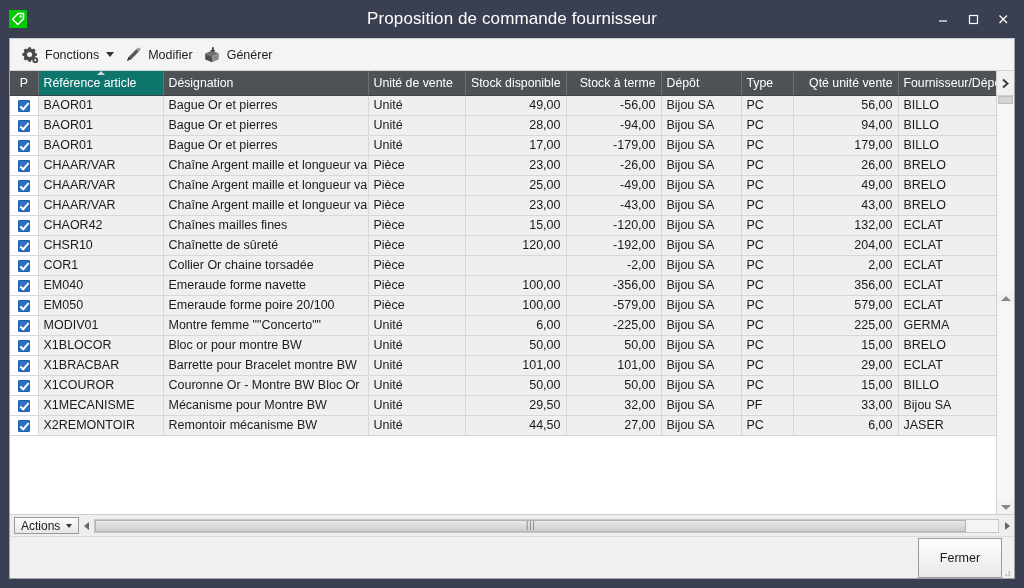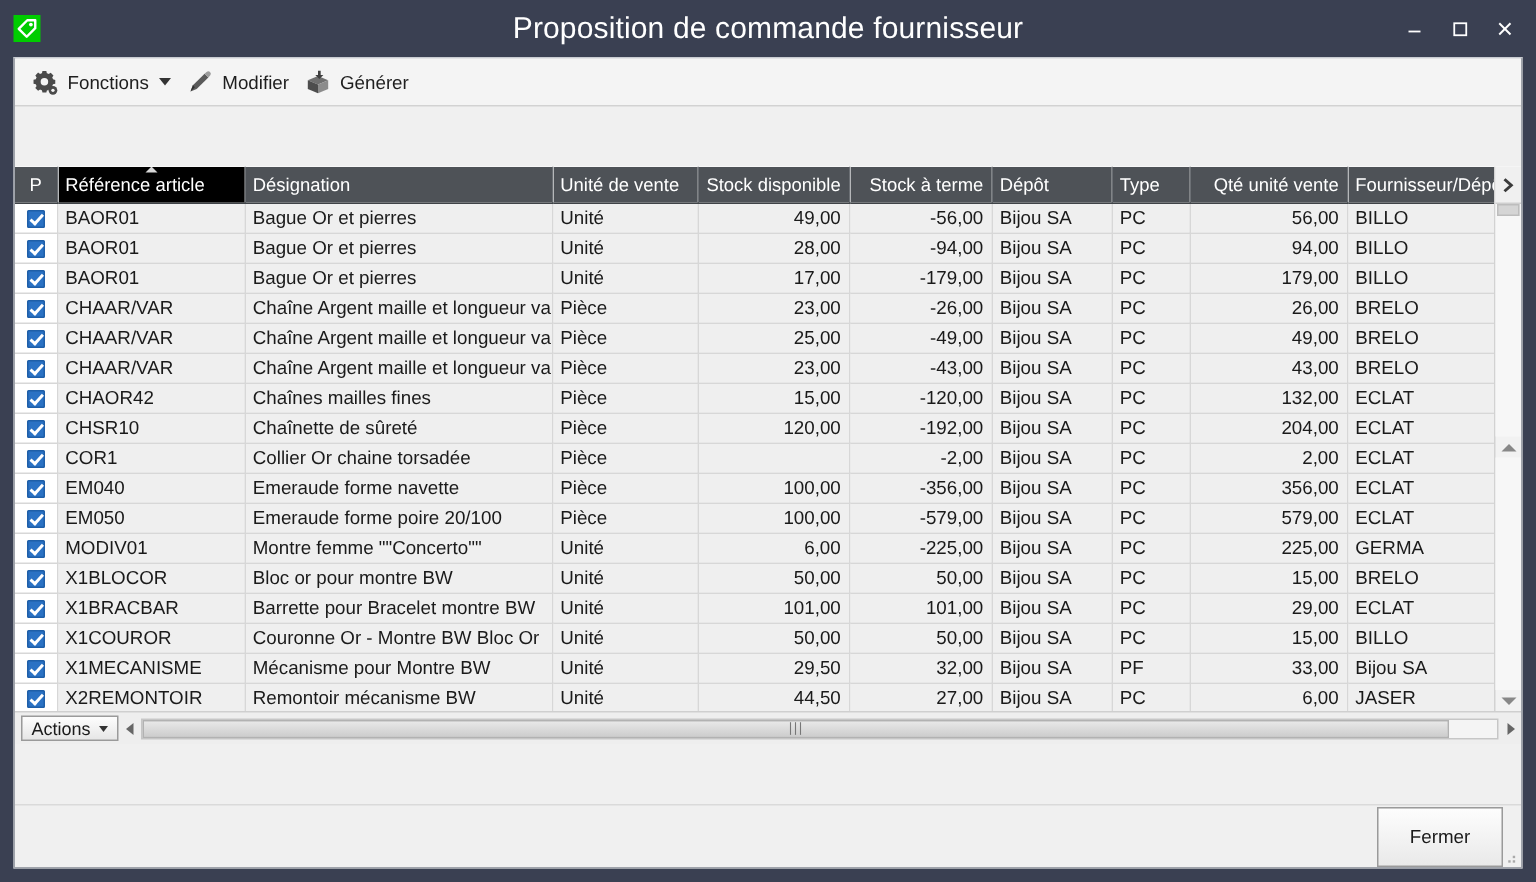--- a/index.html
+++ b/index.html
@@ -44,21 +44,21 @@
   }
   .title-text {
     position: absolute;
     left: 0;
     right: 0;
     top: 0;
     height: 38px;
     line-height: 38px;
     text-align: center;
     color: #ffffff;
-    font-size: 20px;
+    font-size: 17px;
     letter-spacing: .1px;
     pointer-events: none;
   }
   .win-buttons {
     position: absolute;
     right: 6px;
     top: 0;
     height: 38px;
     display: flex;
     align-items: center;
@@ -78,21 +78,20 @@
     margin: 0 9px 9px 9px;
     flex: 1 1 auto;
     background: #f0f0f0;
     border: 1px solid #9fa3ab;
     border-top: 1px solid #c9ccd2;
     box-sizing: border-box;
     display: flex;
     flex-direction: column;
     position: relative;
     overflow: hidden;
-    gap: 40px;
   }
 
   
   .toolbar {
     height: 32px;
     flex: 0 0 32px;
     background: #f4f4f4;
     border-bottom: 1px solid #d2d2d2;
     display: flex;
     align-items: center;
@@ -156,21 +155,21 @@
     padding: 0 5px;
     text-align: left;
     border-right: 1px solid #6c7075;
     border-bottom: 1px solid #3f4347;
     white-space: nowrap;
     overflow: hidden;
     position: relative;
     box-sizing: border-box;
   }
   table.grid th.sorted {
-    background: #000000;
+    background: #0f766e;
   }
   table.grid th.num { text-align: right; }
   table.grid th.center { text-align: center; padding: 0; }
   .sort-arrow {
     position: absolute;
     left: 50%;
     top: 0px;
     margin-left: -4px;
     width: 0; height: 0;
     border-left: 4px solid transparent;

